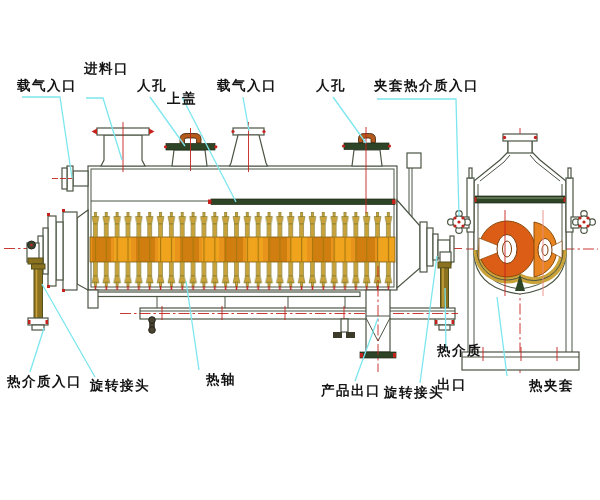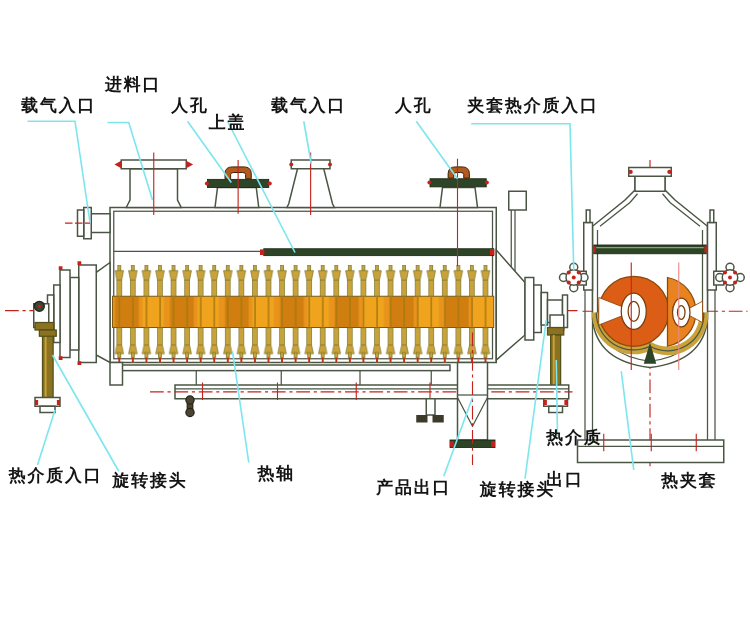--- a/index.html
+++ b/index.html
@@ -302,19 +302,19 @@
 <div class="lbl" style="left:17px;top:77px">载气入口</div>
 <div class="lbl" style="left:84px;top:60px">进料口</div>
 <div class="lbl" style="left:137px;top:77px">人孔</div>
 <div class="lbl" style="left:167px;top:90px">上盖</div>
 <div class="lbl" style="left:217px;top:77px">载气入口</div>
 <div class="lbl" style="left:316px;top:77px">人孔</div>
 <div class="lbl" style="left:7px;top:373px">热介质入口</div>
 <div class="lbl" style="left:374px;top:77px">夹套热介质入口</div>
 <div class="lbl" style="left:90px;top:377px">旋转接头</div>
 <div class="lbl" style="left:206px;top:371px">热轴</div>
-<div class="lbl" style="left:301px;top:382px">产品出口</div>
+<div class="lbl" style="left:321px;top:382px">产品出口</div>
 <div class="lbl" style="left:384px;top:384px">旋转接头</div>
 <div class="lbl" style="left:437px;top:342px">热介质</div>
 <div class="lbl" style="left:437px;top:376px">出口</div>
 <div class="lbl" style="left:529px;top:377px">热夹套</div>
 
 </div>
 
 </body></html>

